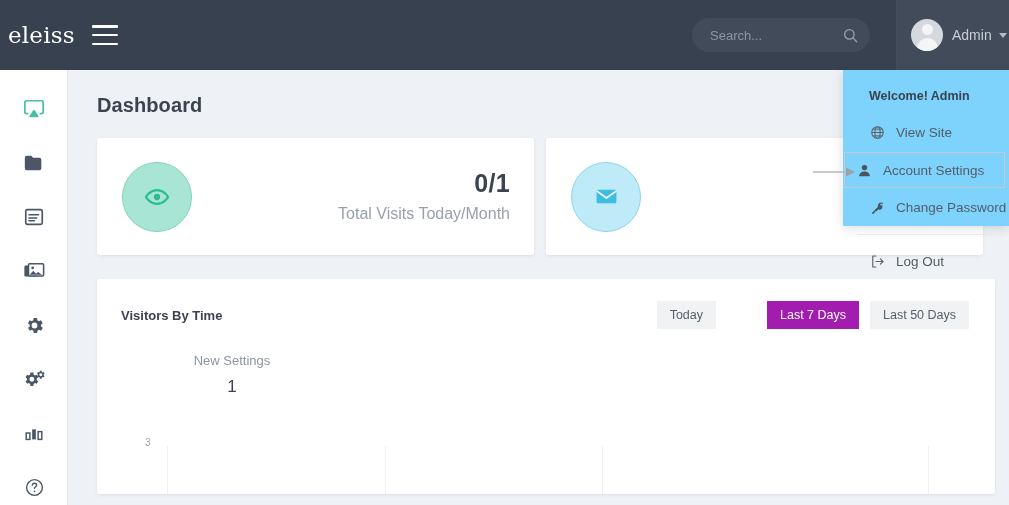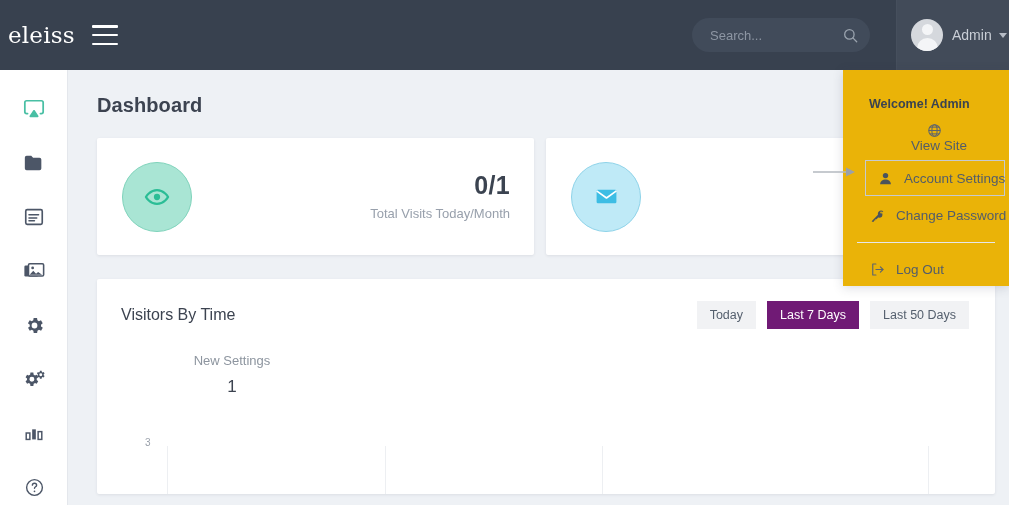--- a/index.html
+++ b/index.html
@@ -155,48 +155,48 @@
   .stat-circle.teal { background: #a9e5d4; border: 1px solid #7fd3bb; }
   .stat-circle.blue { background: #bfeaf7; border: 1px solid #8ed3e9; }
   .stat-texts {
     flex: 1 1 auto; text-align: right;
   }
   .stat-value {
     font-size: 25px; font-weight: 600; color: #3b4350;
     line-height: 1.05; letter-spacing: 0.3px;
   }
   .stat-label {
-    font-size: 13px; color: #98a0ac; margin-top: 8px;
+    font-size: 16px; color: #98a0ac; margin-top: 8px;
   }
 
   
   .chart-panel {
     margin: 24px 0 0 29px;
     width: 898px; height: 215px;
     background: #ffffff;
     border-radius: 2px;
     box-shadow: 0 1px 3px rgba(60,70,90,0.10);
     position: relative;
     overflow: hidden;
   }
   .chart-head {
     display: flex; align-items: center; justify-content: space-between;
     padding: 22px 26px 0 24px;
   }
-  .chart-title { font-size: 16px; font-weight: 400; color: #3c4350; }
+  .chart-title { font-size: 13px; font-weight: 700; color: #3c4350; }
   .toggle-group { display: flex; gap: 11px; }
   .toggle-btn {
     font-family: "Liberation Sans", sans-serif;
     font-size: 12.5px;
     padding: 7px 13px;
     background: #f1f2f4; color: #55606e;
     border: none; cursor: pointer;
     white-space: nowrap;
   }
-  .toggle-btn.active { background: #701a75; color: #ffffff; }
+  .toggle-btn.active { background: #a21caf; color: #ffffff; margin-left: 40px; }
 
   .chart-legend {
     text-align: center;
     margin-top: 24px;
     width: 270px;
   }
   .legend-name { font-size: 13px; color: #8d959f; }
   .legend-value { font-size: 17px; color: #3c4350; margin-top: 9px; }
 
   .plot-area {
@@ -209,42 +209,42 @@
   }
   .gridline {
     position: absolute; top: 9px; bottom: 0;
     width: 1px; background: #edeff2;
   }
 
   
   .dropdown {
     position: absolute;
     top: 70px; left: 843px;
-    width: 166px; height: 216px;
-    background: #eab308;
+    width: 166px; height: 156px;
+    background: #7dd3fc;
     box-shadow: 0 2px 10px rgba(45,55,75,0.17);
     z-index: 40;
-    padding-top: 20px;
+    padding-top: 12px;
   }
   .dd-welcome {
     font-size: 12.5px; font-weight: 700; color: #3b4350;
     padding: 7px 0 0 26px;
   }
   .dd-item {
     display: flex; align-items: center;
     height: 35px;
     padding-left: 26px;
     margin-top: 2px;
     cursor: pointer;
     position: relative;
   }
-  .dd-item.first { margin-top: 12px; flex-direction: column; }
+  .dd-item.first { margin-top: 12px; }
   .dd-item.highlight {
     border: 1px solid #c6cacf;
-    margin-left: 22px; margin-right: 4px;
+    margin-left: 1px; margin-right: 4px;
     padding-left: 11px;
     height: 36px;
   }
   .dd-icon {
     width: 17px; flex: 0 0 auto;
     display: flex; align-items: center; justify-content: center;
     margin-right: 10px;
   }
   .dd-label { font-size: 13.5px; color: #535d6a; white-space: nowrap; }
   .dd-divider {

